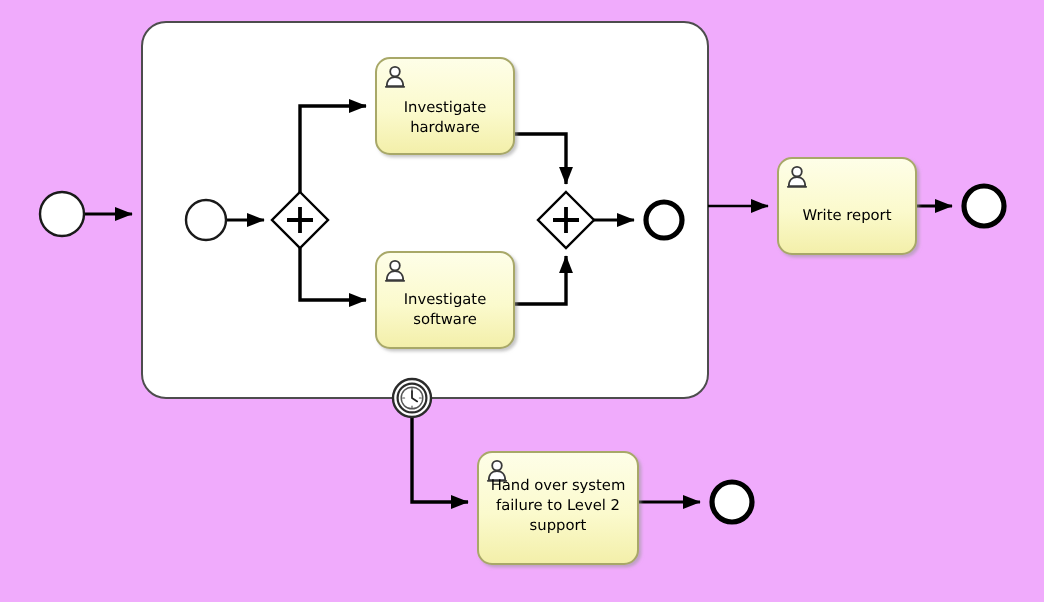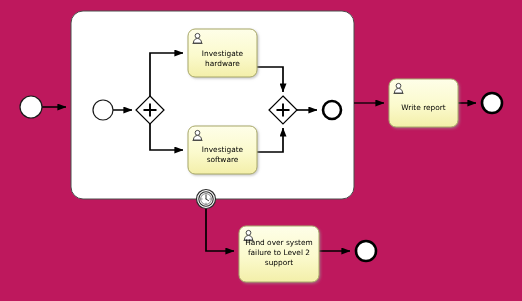--- a/index.html
+++ b/index.html
@@ -10,21 +10,21 @@
   body {
     width: 522px;
     height: 301px;
     font-family: "DejaVu Sans", sans-serif;
     overflow: hidden;
   }
   #canvas {
     position: relative;
     width: 522px;
     height: 301px;
-    background: #be185d;
+    background: #f0abfc;
   }
   svg.diagram {
     position: absolute;
     left: 0;
     top: 0;
     width: 522px;
     height: 301px;
   }
   .task-label {
     font-family: "DejaVu Sans", sans-serif;

